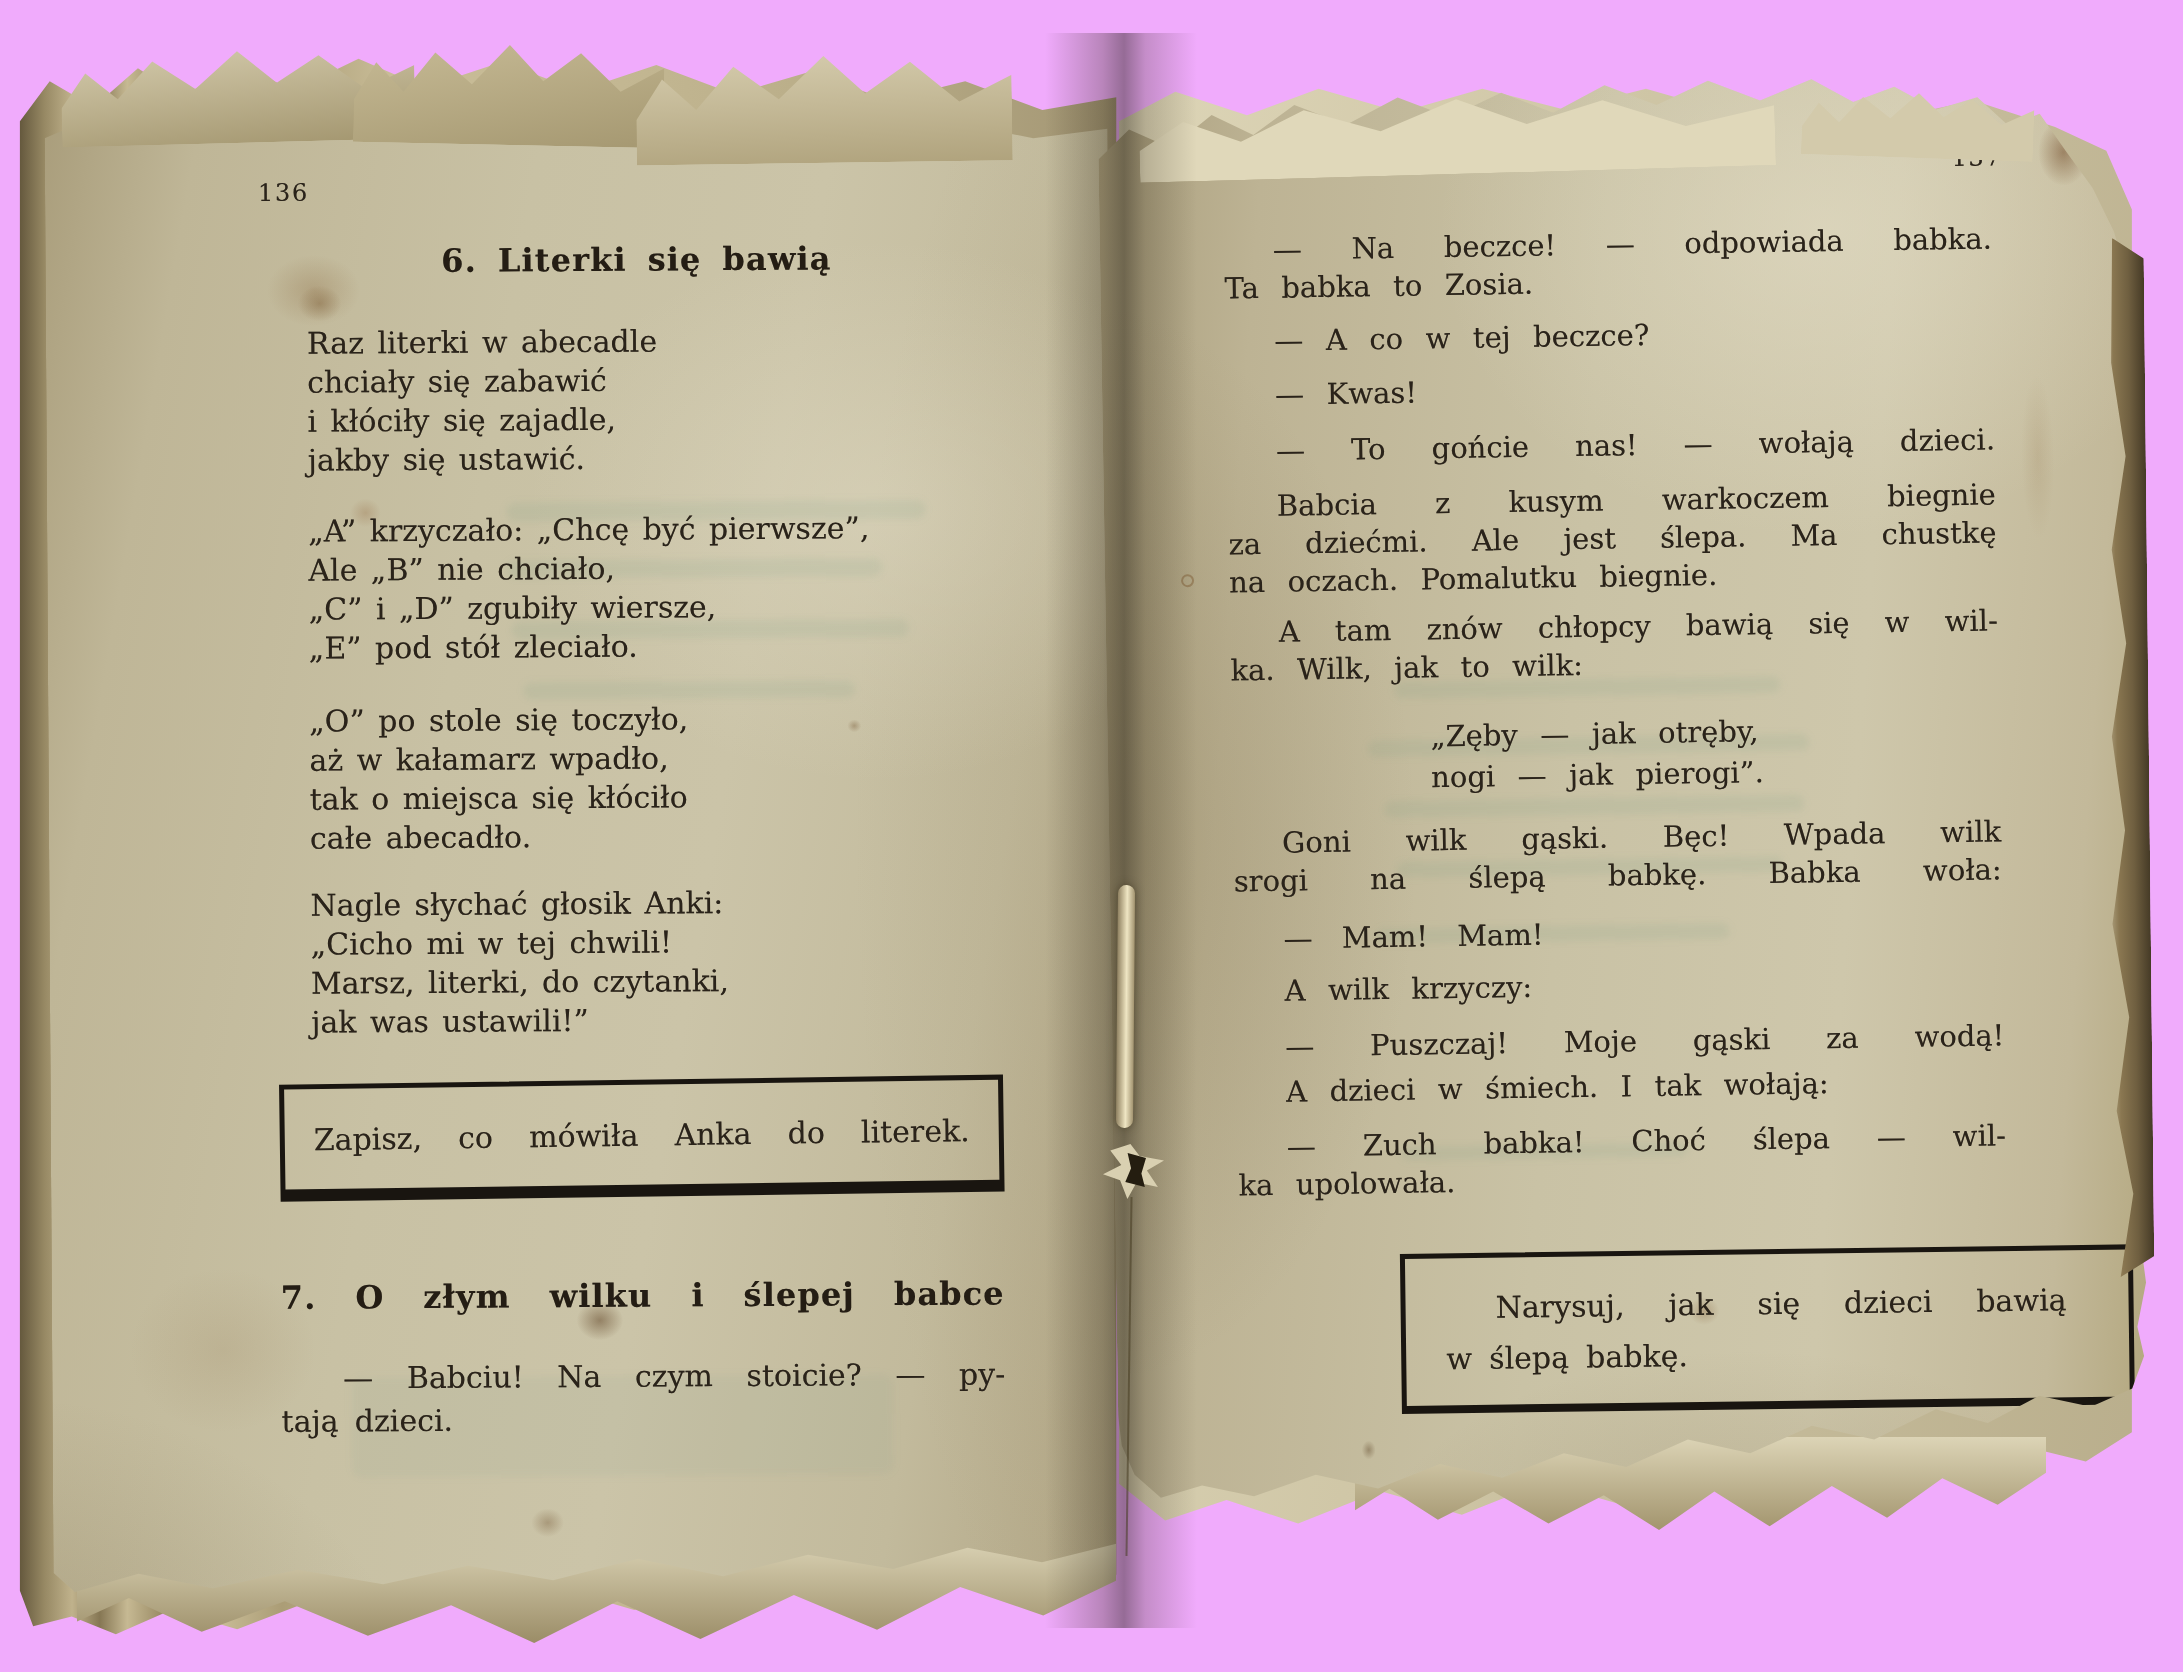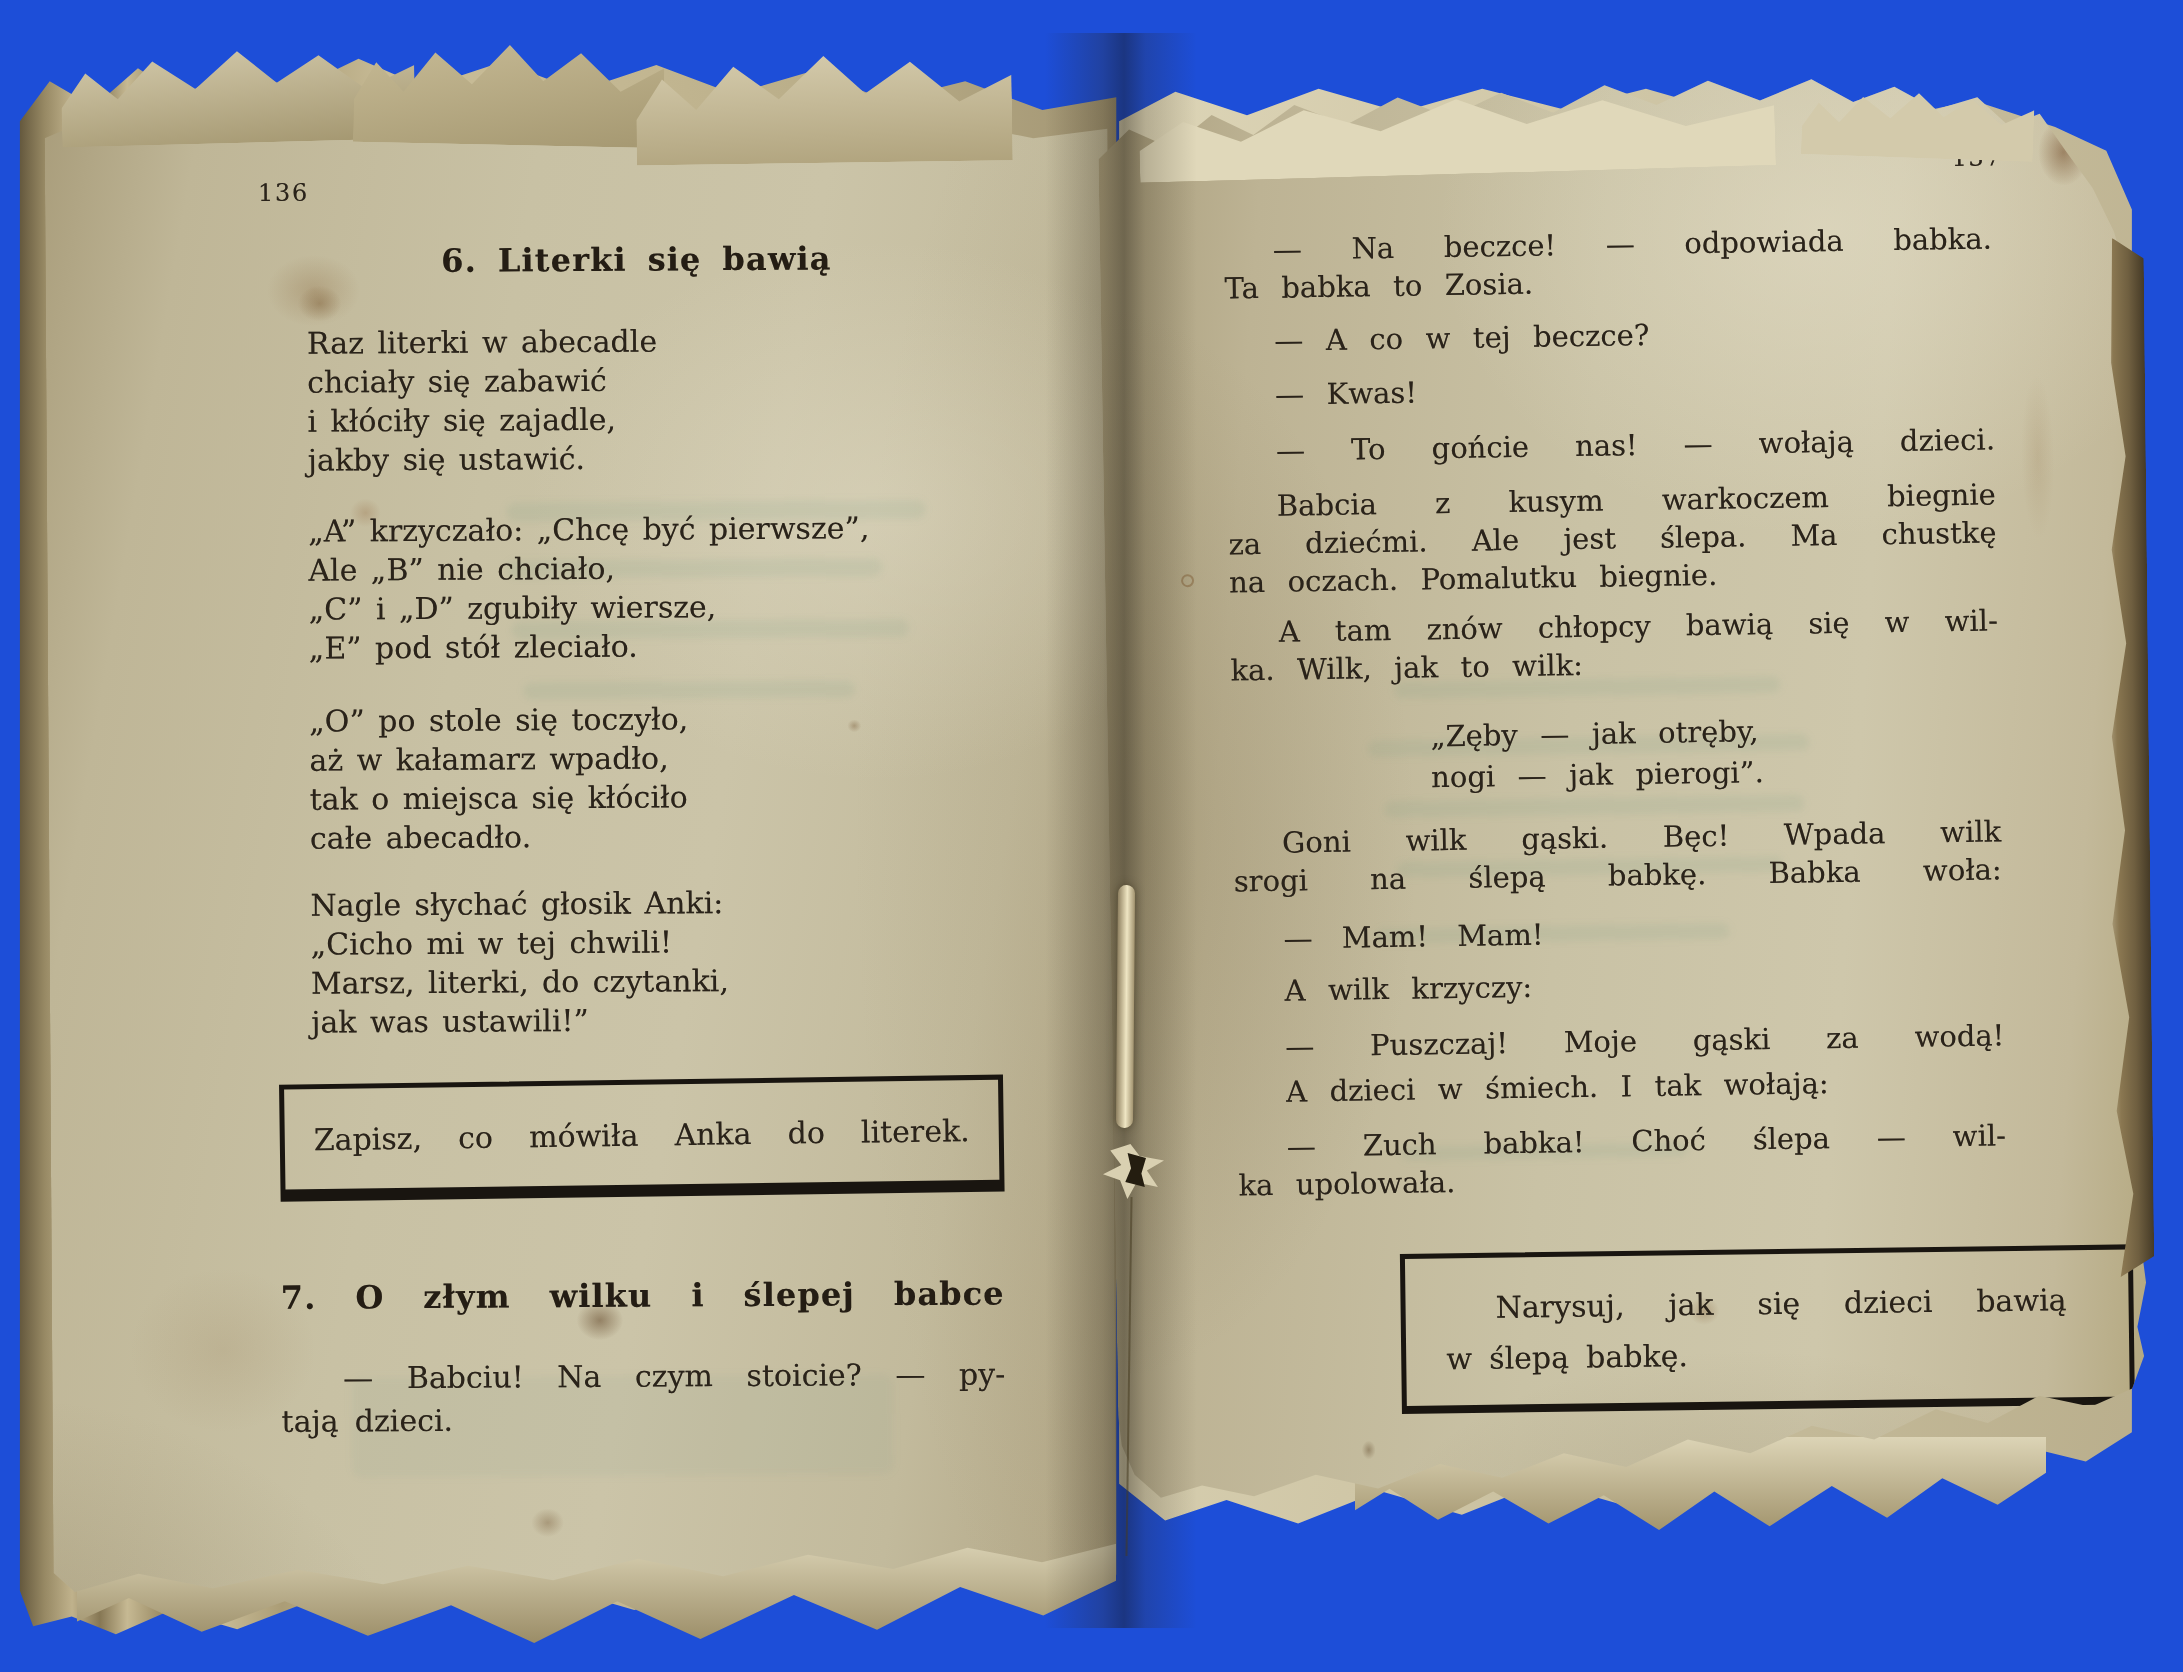--- a/index.html
+++ b/index.html
@@ -1,16 +1,16 @@
 <!DOCTYPE html>
 <html style="font-size:8.8px"><head>
 <meta charset="utf-8">
 <style>
   html,body{margin:0;padding:0;background:#070605;}
-  .stage{position:relative;width:2183px;height:1672px;background:#1d4ed8;overflow:hidden;
+  .stage{position:relative;width:2183px;height:1672px;background:#f0abfc;overflow:hidden;
          font-family:"DejaVu Serif","Liberation Serif",serif;color:#2a231a;}
   .stage *{box-sizing:border-box;}
 
   
   .stack-left{position:absolute;left:16.6px;top:33px;width:1103px;height:1606px;z-index:1;
     background:linear-gradient(90deg,#5f5339 0%,#978964 2.5%,#c0b28c 5%,#867754 7.5%,#c6b993 10%,#9c8d67 13%,#cfc39e 17%,#ab9d76 24%,#c9bd98 34%,#c3b792 55%,#b7ab86 78%,#a29573 100%);
     clip-path:polygon(0.3% 5.5%,3% 3%,7% 4.6%,11% 2.2%,15% 4%,20% 1.8%,25% 3.6%,31% 1.6%,37% 3.4%,44% 1.8%,51% 3.6%,58% 2%,65% 3.8%,72% 2.4%,79% 4.2%,86% 3%,93% 4.8%,99.7% 4%,99.7% 96%,93% 97%,86% 95.8%,80% 97.4%,74% 96.2%,68% 97.8%,62% 96.6%,56% 98.2%,50% 97%,44% 98.6%,38% 97.4%,32% 99%,26% 97.8%,20% 99.4%,14% 98.2%,9% 99.7%,5% 98.6%,1.5% 99.2%,0.3% 97%);}
   .under-right{position:absolute;left:1114px;top:77px;width:1023px;height:1473px;z-index:1;
     background:linear-gradient(100deg,#ddd5b7 0%,#cfc6a6 40%,#b9ae8c 100%);
     clip-path:polygon(0.5% 3%,6% 1%,13% 2.6%,20% 0.8%,28% 2.4%,36% 0.8%,44% 2.2%,52% 0.8%,60% 2.4%,68% 1%,76% 2.8%,84% 1.6%,92% 3.4%,97% 5%,99.5% 9%,99.5% 92%,95% 94%,88% 92.8%,81% 95%,74% 93.6%,66% 96%,58% 94.6%,50% 97%,42% 95.4%,34% 97.6%,26% 96%,18% 98.2%,11% 96.6%,5% 98%,0.5% 95.5%);}

